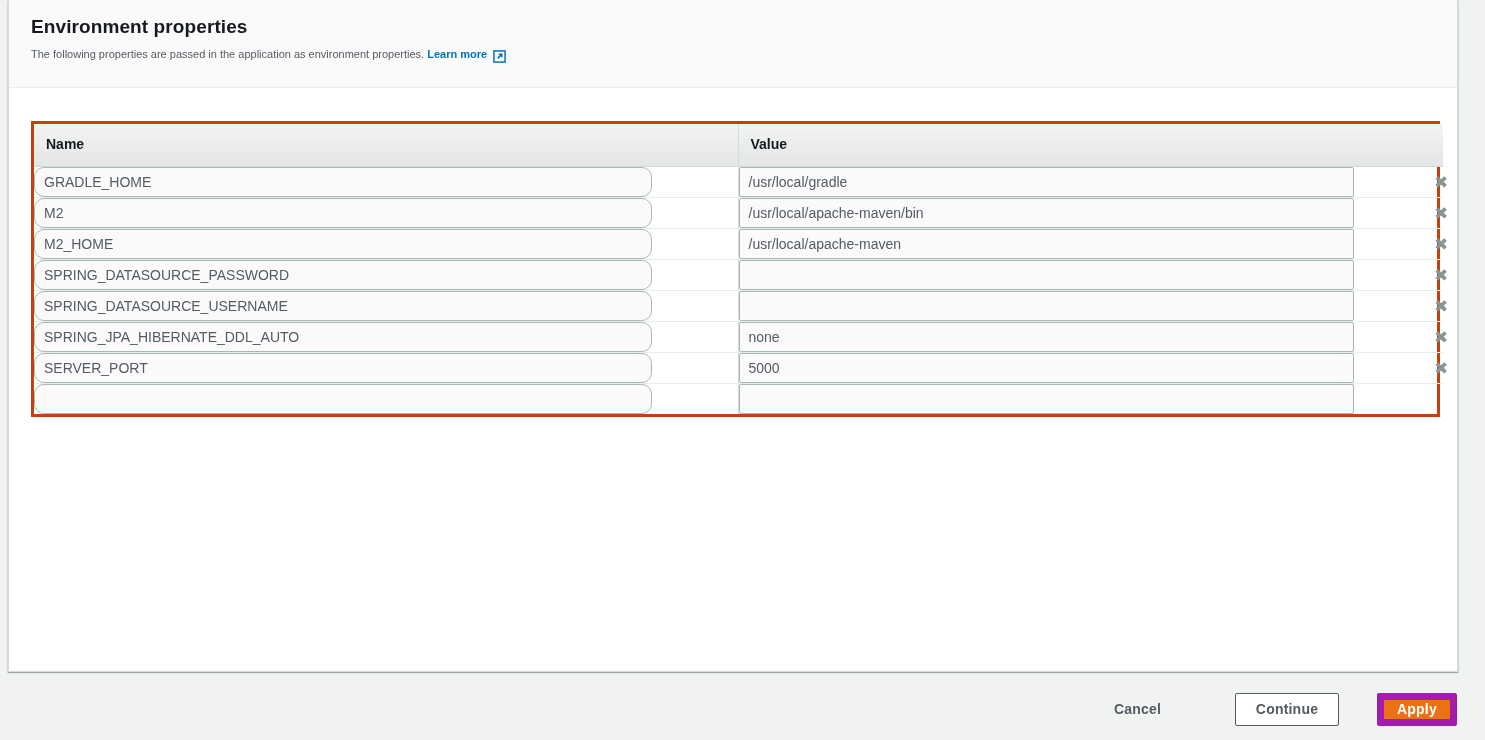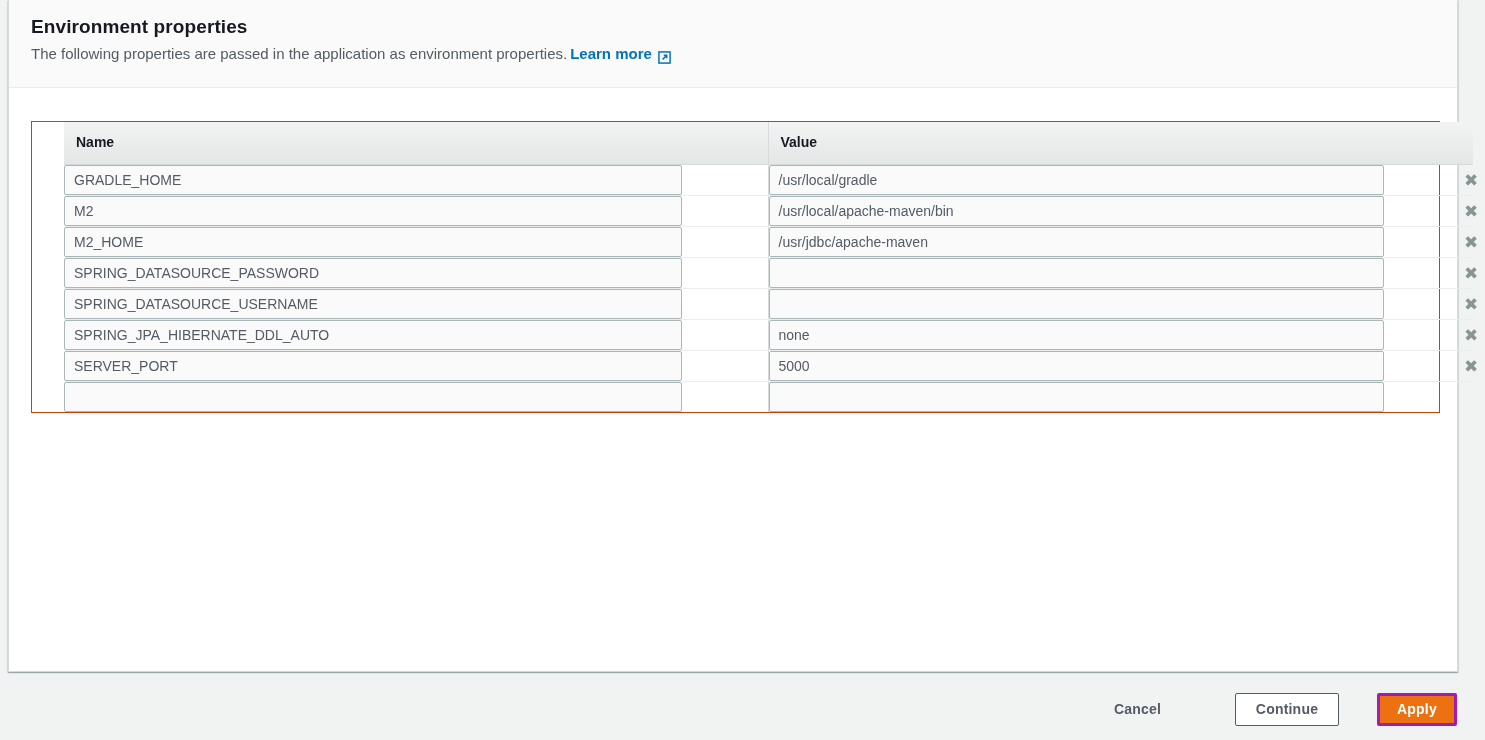--- a/index.html
+++ b/index.html
@@ -32,21 +32,21 @@
   }
   .card-title {
     font-size: 19px;
     font-weight: bold;
     color: #16191f;
     letter-spacing: .1px;
     margin: 0 0 7px 0;
     line-height: 22px;
   }
   .card-desc {
-    font-size: 15px;
+    font-size: 11px;
     color: #545b64;
     line-height: 18px;
     margin: 0;
     display: flex;
     align-items: center;
     gap: 0px;
   }
   .learn-more {
     color: #0073bb;
     font-weight: bold;
@@ -60,23 +60,22 @@
     margin-left: 6px;
     position: relative;
     top: 2px;
   }
 
   
   .table-wrap {
     position: absolute;
     left: 22px; top: 121px;
     width: 1409px;
-    border: 1px solid #c2410c;
+    border: 3px solid #c2410c;
     background: #fff;
-    padding-left: 32px;
   }
   .tbl { width: 100%; border-collapse: collapse; table-layout: fixed; }
   .tbl th {
     background: linear-gradient(to bottom, #f2f3f3, #e4e6e6);
     border-bottom: 1px solid #d5dbdb;
     font-size: 14px;
     font-weight: bold;
     color: #16191f;
     text-align: left;
     padding: 10px 0 11px 12px;
@@ -98,21 +97,21 @@
     border-radius: 2px;
     font-family: "Liberation Sans", sans-serif;
     font-size: 14px;
     color: #545b64;
     padding: 0 9px;
     line-height: 28px;
     outline: none;
     white-space: nowrap;
     overflow: hidden;
   }
-  .inp-name { width: 618px; }
+  .inp-name { width: 618px; border-radius: 10px; }
   .inp-value { width: 615px; }
 
   .remove-btn {
     position: absolute;
     right: -9px;
     top: 50%;
     transform: translateY(-50%);
     width: 22px; height: 22px;
     border: none;
     background: transparent;
@@ -155,21 +154,21 @@
   .btn-continue {
     background: #ffffff;
     border: 1px solid #545b64;
     color: #545b64;
     height: 33px;
     width: 104px;
     margin-right: 20px;
   }
   .btn-apply {
     background: #ec7211;
-    border: 3px solid #a21caf;
+    border: 7px solid #a21caf;
     color: #ffffff;
     height: 33px;
     width: 80px;
   }
 </style>
 </head>
 <body>
 
 <div class="page">
 
@@ -215,21 +214,21 @@
               <td class="td-value">
                 <div class="inp inp-value">/usr/local/apache-maven/bin</div>
                 <button class="remove-btn"><span>✖</span></button>
               </td>
             </tr>
             <tr>
               <td class="td-name">
                 <div class="inp inp-name">M2_HOME</div>
               </td>
               <td class="td-value">
-                <div class="inp inp-value">/usr/jdbc/apache-maven</div>
+                <div class="inp inp-value">/usr/local/apache-maven</div>
                 <button class="remove-btn"><span>✖</span></button>
               </td>
             </tr>
             <tr>
               <td class="td-name">
                 <div class="inp inp-name">SPRING_DATASOURCE_PASSWORD</div>
               </td>
               <td class="td-value">
                 <div class="inp inp-value"></div>
                 <button class="remove-btn"><span>✖</span></button>

